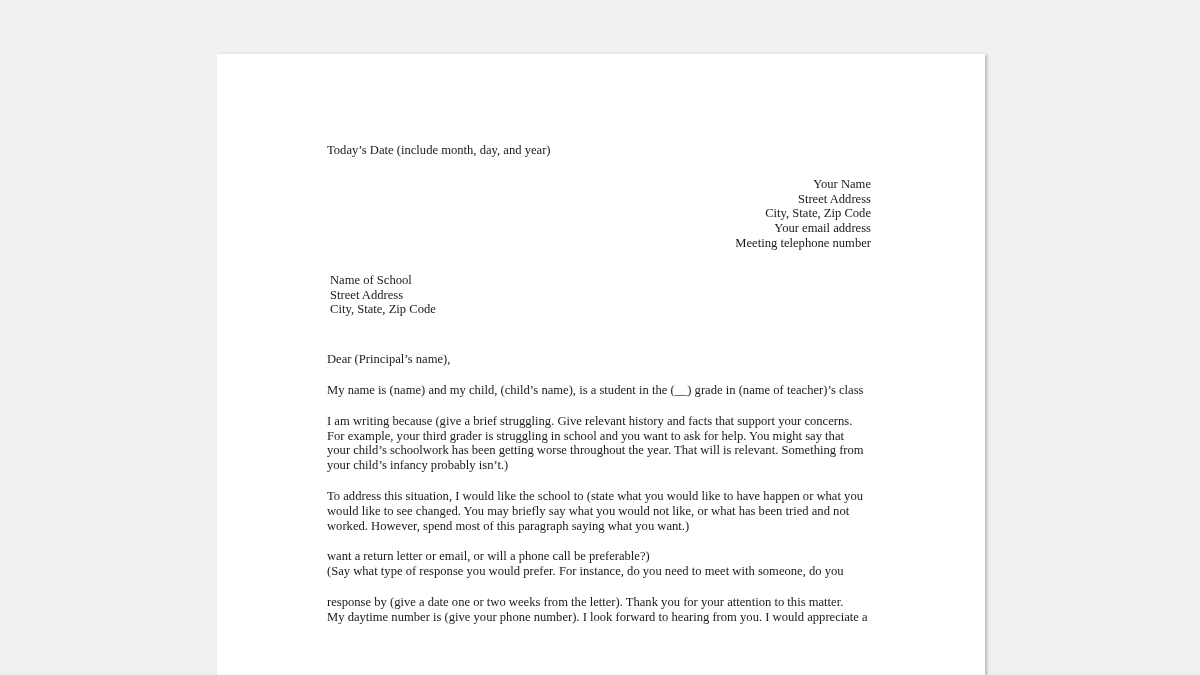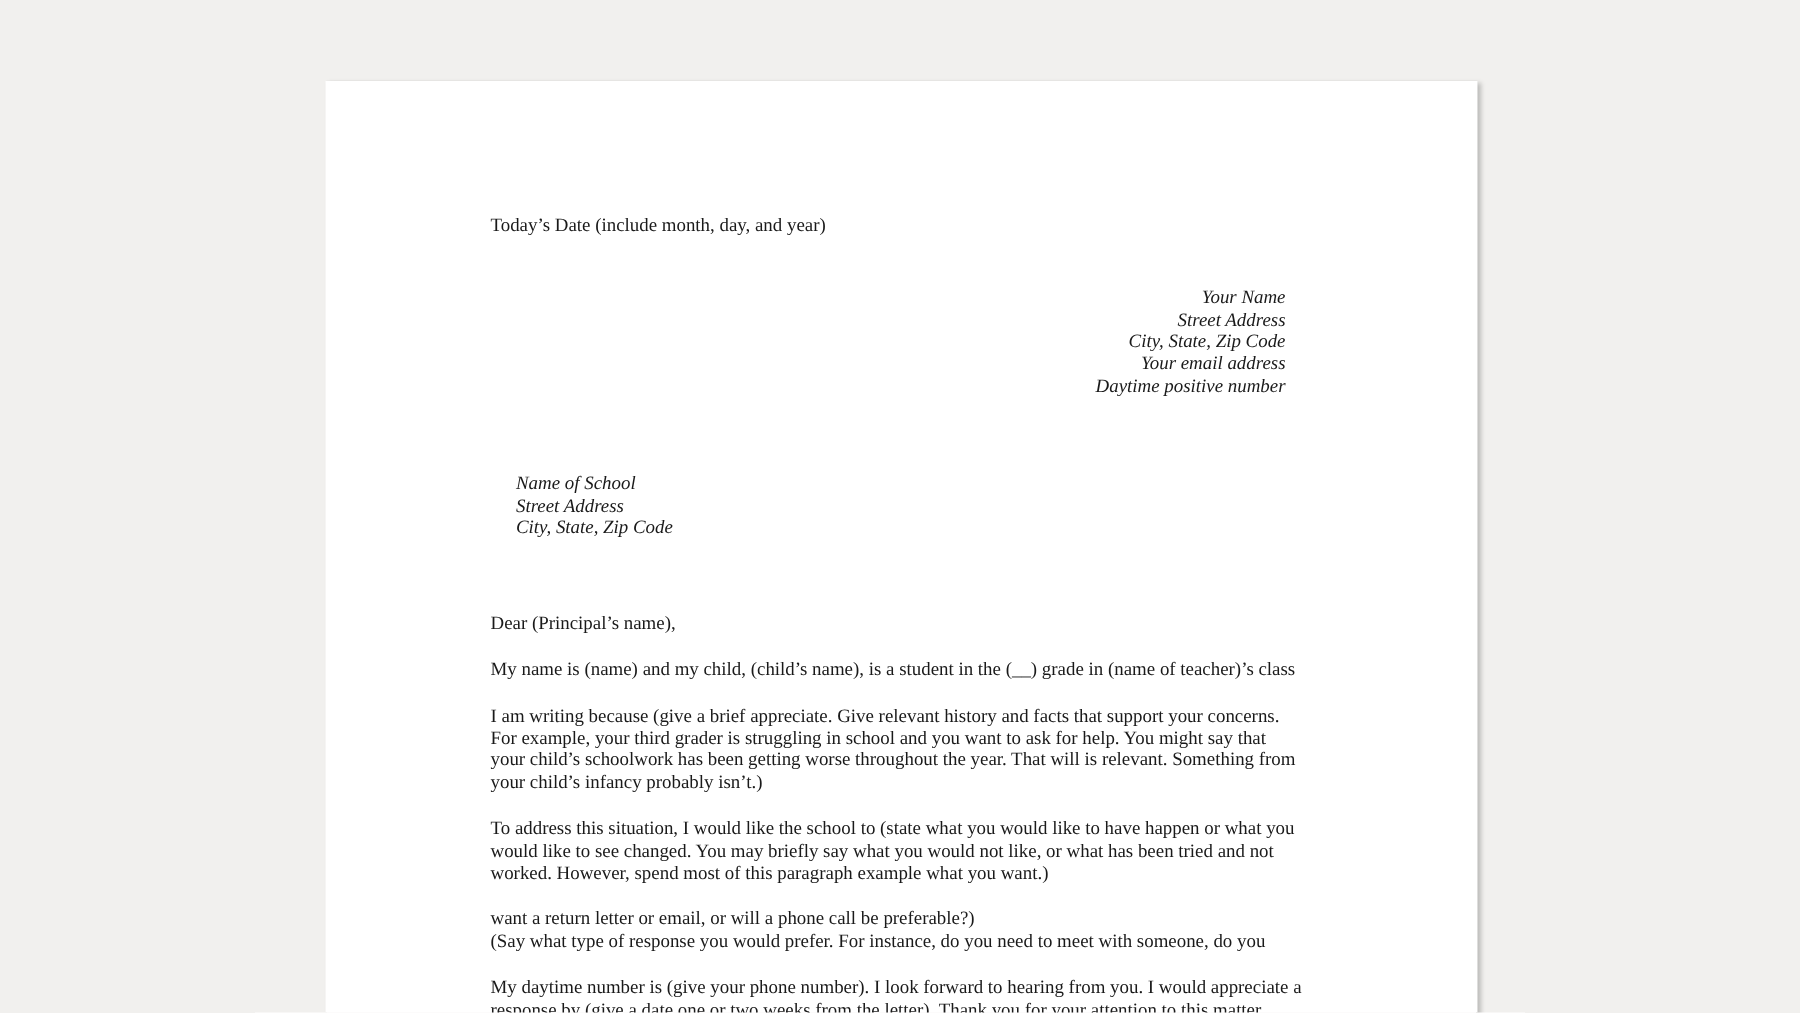--- a/index.html
+++ b/index.html
@@ -33,22 +33,21 @@
       line-height: 14.8px;
     }
     .line {
       display: block;
       white-space: nowrap;
     }
     .right {
       text-align: right;
     }
     .block {
-      margin: 17px;
-      font-style: italic;
+      margin: 3px;
     }
     .gap-date { height: 16px; }
     .gap { height: 16px; }
     p.para {
       margin: 0;
       text-align: left;
     }
   </style>
 </head>
 <body>
@@ -57,21 +56,21 @@
   <div class="content">
 
     <span class="line">Today’s Date (include month, day, and year)</span>
     <div class="gap-date"></div>
 
     <div class="block right">
       <span class="line">Your Name</span>
       <span class="line">Street Address</span>
       <span class="line">City, State, Zip Code</span>
       <span class="line">Your email address</span>
-      <span class="line">Daytime positive number</span>
+      <span class="line">Meeting telephone number</span>
     </div>
     <div class="gap"></div>
 
     <div class="block">
       <span class="line">Name of School</span>
       <span class="line">Street Address</span>
       <span class="line">City, State, Zip Code</span>
     </div>
     <div class="gap"></div>
 
@@ -79,39 +78,39 @@
 
     <span class="line">Dear (Principal’s name),</span>
     <div class="gap"></div>
 
     <p class="para">
       <span class="line">My name is (name) and my child, (child’s name), is a student in the (__) grade in (name of teacher)’s class</span>
     </p>
     <div class="gap"></div>
 
     <p class="para">
-      <span class="line">I am writing because (give a brief appreciate. Give relevant history and facts that support your concerns.</span>
+      <span class="line">I am writing because (give a brief struggling. Give relevant history and facts that support your concerns.</span>
       <span class="line">For example, your third grader is struggling in school and you want to ask for help. You might say that</span>
       <span class="line">your child’s schoolwork has been getting worse throughout the year. That will is relevant. Something from</span>
       <span class="line">your child’s infancy probably isn’t.)</span>
     </p>
     <div class="gap"></div>
 
     <p class="para">
       <span class="line">To address this situation, I would like the school to (state what you would like to have happen or what you</span>
       <span class="line">would like to see changed. You may briefly say what you would not like, or what has been tried and not</span>
-      <span class="line">worked. However, spend most of this paragraph example what you want.)</span>
+      <span class="line">worked. However, spend most of this paragraph saying what you want.)</span>
     </p>
     <div class="gap"></div>
 
     <p class="para">
       <span class="line">want a return letter or email, or will a phone call be preferable?)</span>
       <span class="line">(Say what type of response you would prefer. For instance, do you need to meet with someone, do you</span>
     </p>
     <div class="gap"></div>
 
     <p class="para">
+      <span class="line">response by (give a date one or two weeks from the letter). Thank you for your attention to this matter.</span>
       <span class="line">My daytime number is (give your phone number). I look forward to hearing from you. I would appreciate a</span>
-      <span class="line">response by (give a date one or two weeks from the letter). Thank you for your attention to this matter.</span>
     </p>
 
   </div>
 </div>
 
 </body></html>

